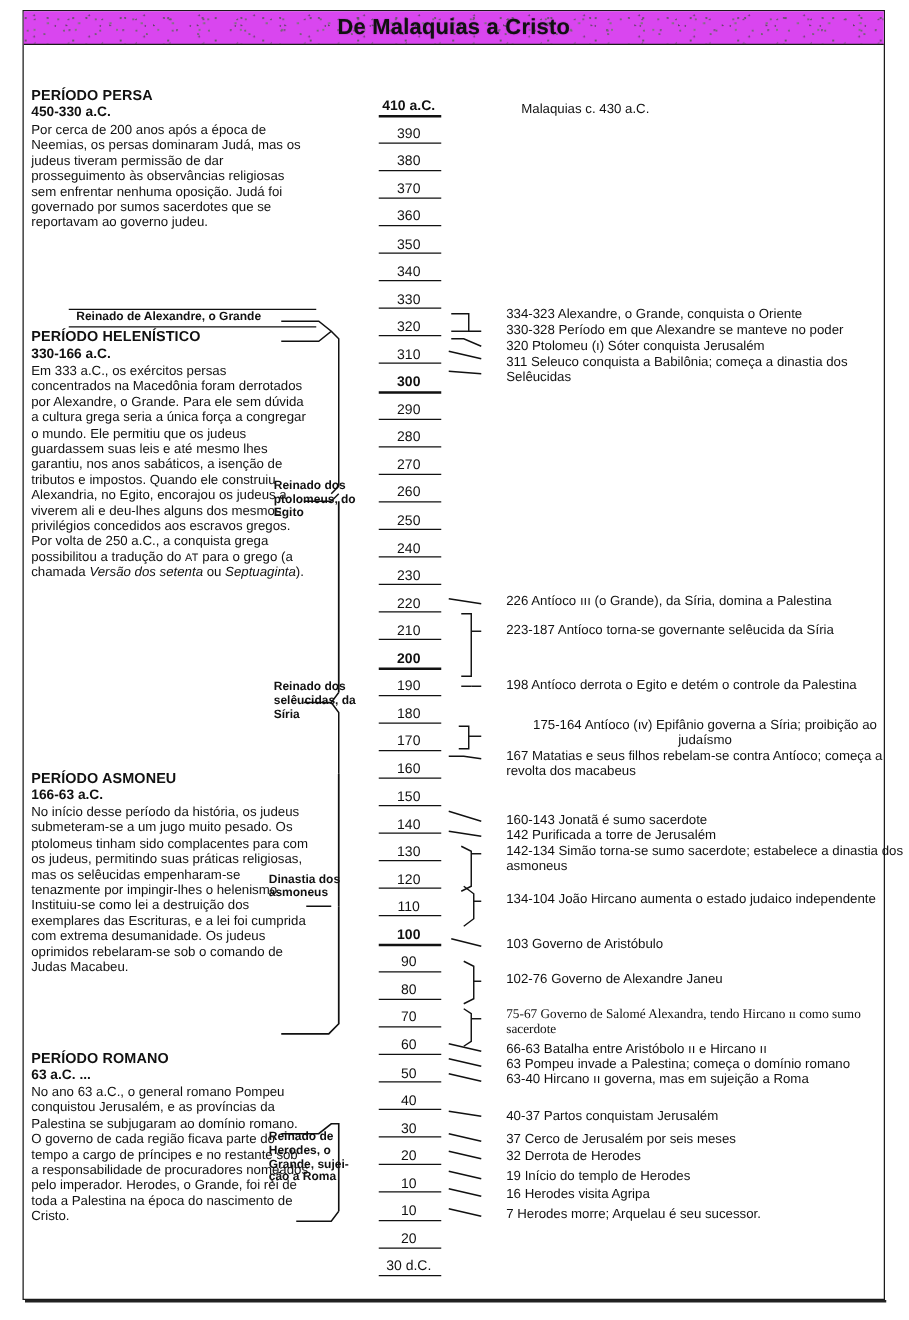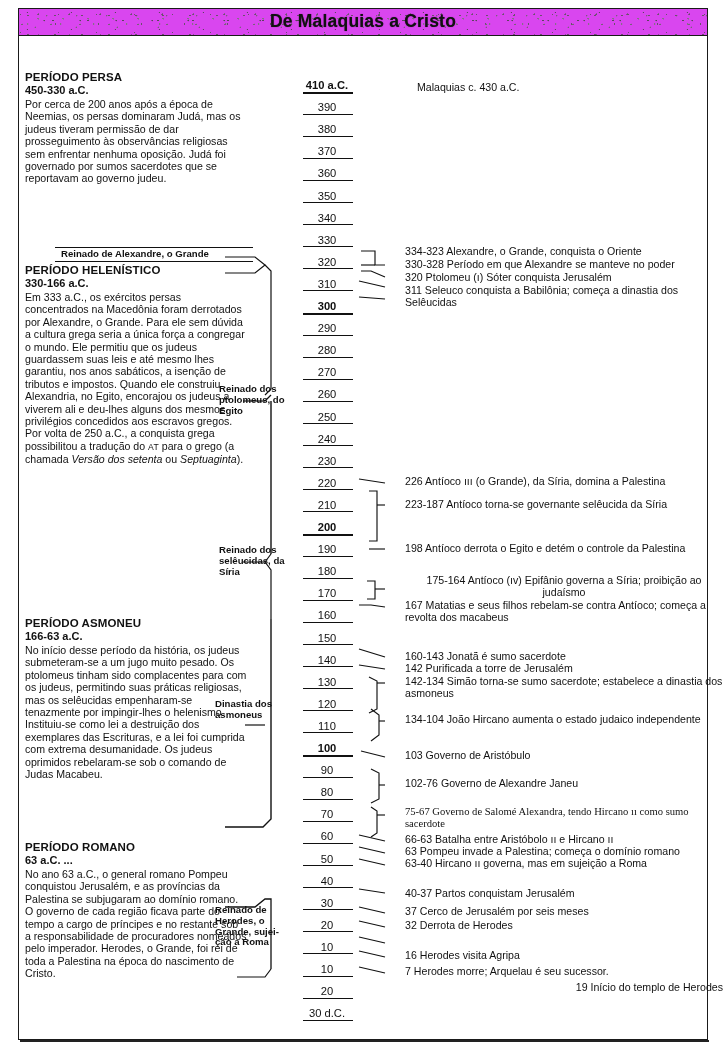--- a/index.html
+++ b/index.html
@@ -412,18 +412,18 @@
       <div class="event" style="top: 704px;">134-104 João Hircano aumenta o estado judaico independente</div>
       <div class="event" style="top: 740px;">103 Governo de Aristóbulo</div>
       <div class="event" style="top: 768px;">102-76 Governo de Alexandre Janeu</div>
       <div class="event" style="top: 797px; font-family: Liberation Serif, serif;">75-67 Governo de Salomé Alexandra, tendo Hircano ıı como sumo sacerdote</div>
       <div class="event" style="top: 824px;">66-63 Batalha entre Aristóbolo ıı e Hircano ıı</div>
       <div class="event" style="top: 836px;">63 Pompeu invade a Palestina; começa o domínio romano</div>
       <div class="event" style="top: 848px;">63-40 Hircano ıı governa, mas em sujeição a Roma</div>
       <div class="event" style="top: 878px;">40-37 Partos conquistam Jerusalém</div>
       <div class="event" style="top: 896px;">37 Cerco de Jerusalém por seis meses</div>
       <div class="event" style="top: 910px;">32 Derrota de Herodes</div>
-      <div class="event" style="top: 972px; text-align: right;">19 Início do templo de Herodes</div>
+      <div class="event" style="top: 926px;">19 Início do templo de Herodes</div>
       <div class="event" style="top: 940px;">16 Herodes visita Agripa</div>
       <div class="event" style="top: 956px;">7 Herodes morre; Arquelau é seu sucessor.</div>
     </div>
 
 </div>
 
 </body></html>

